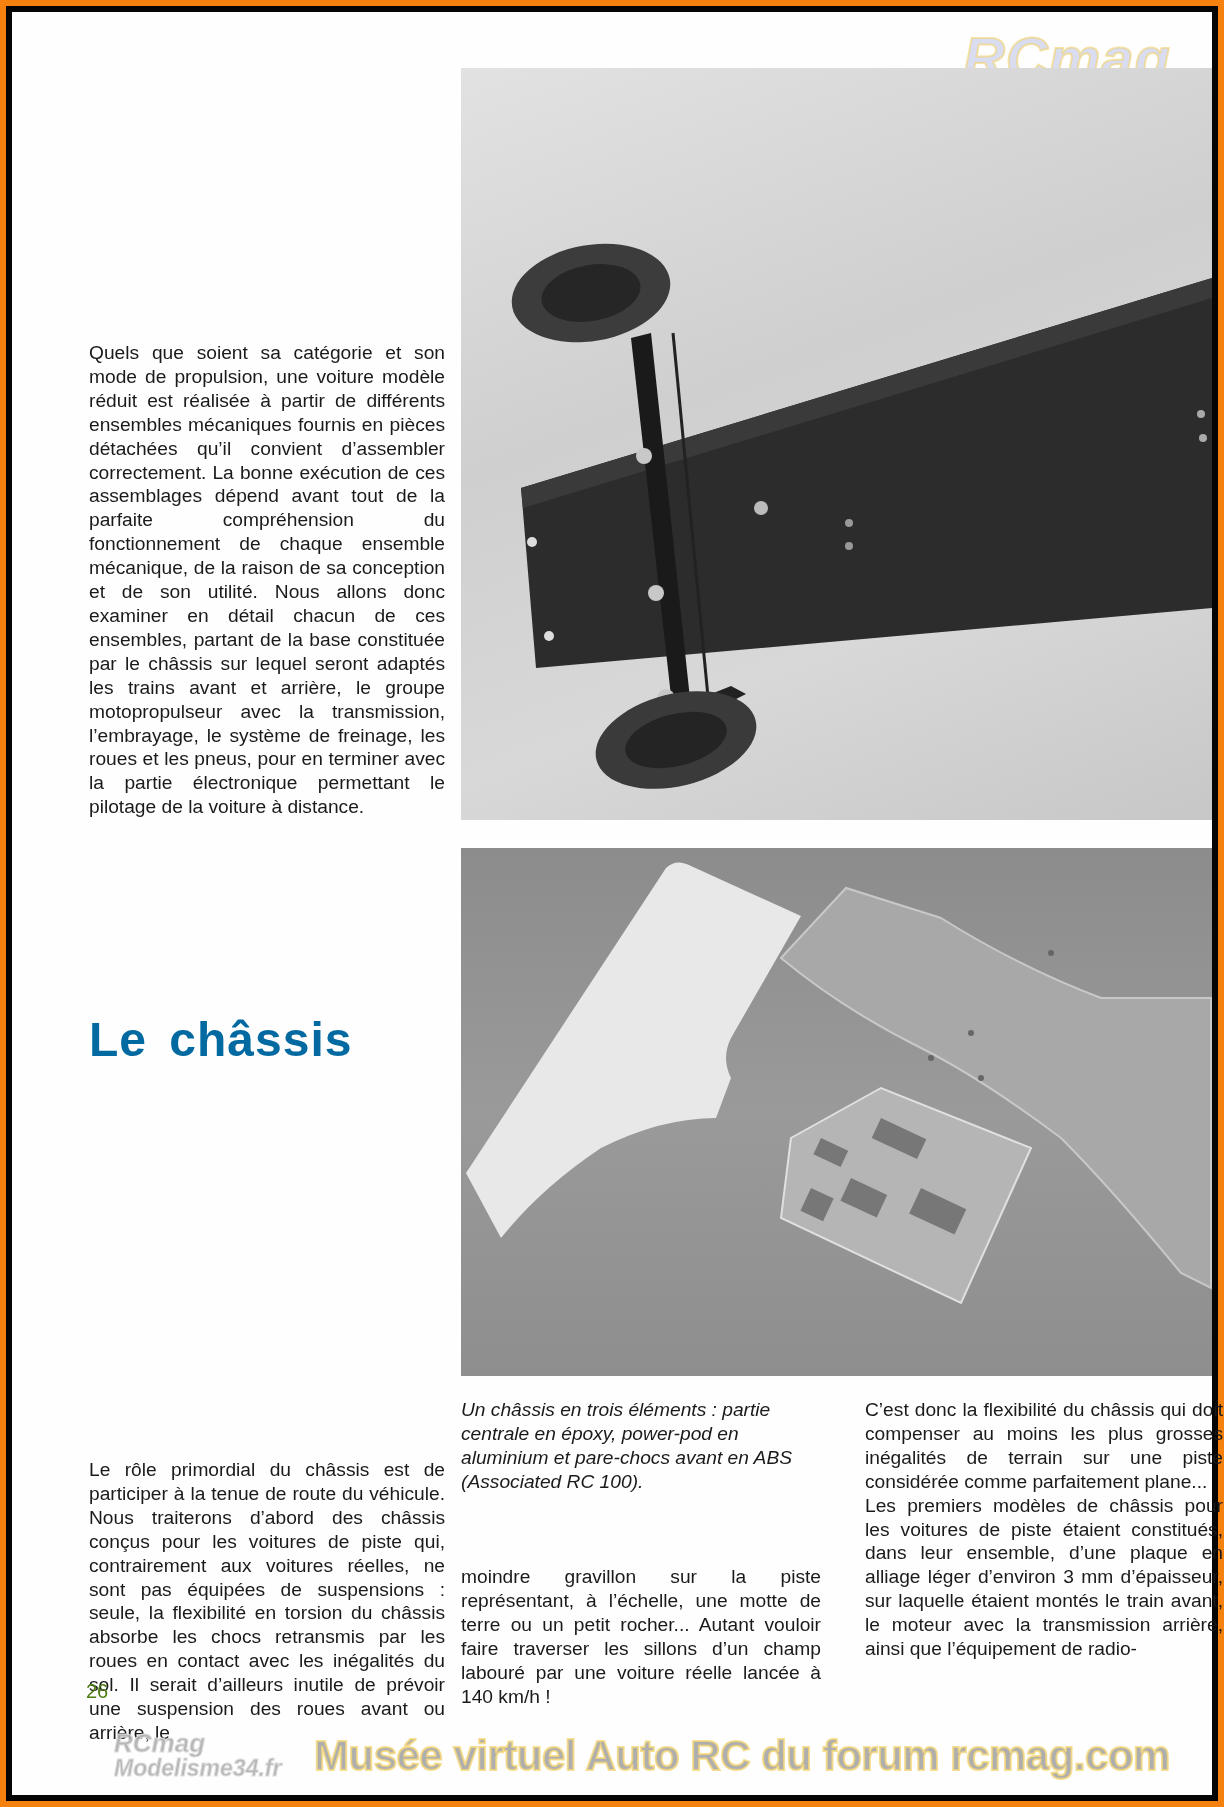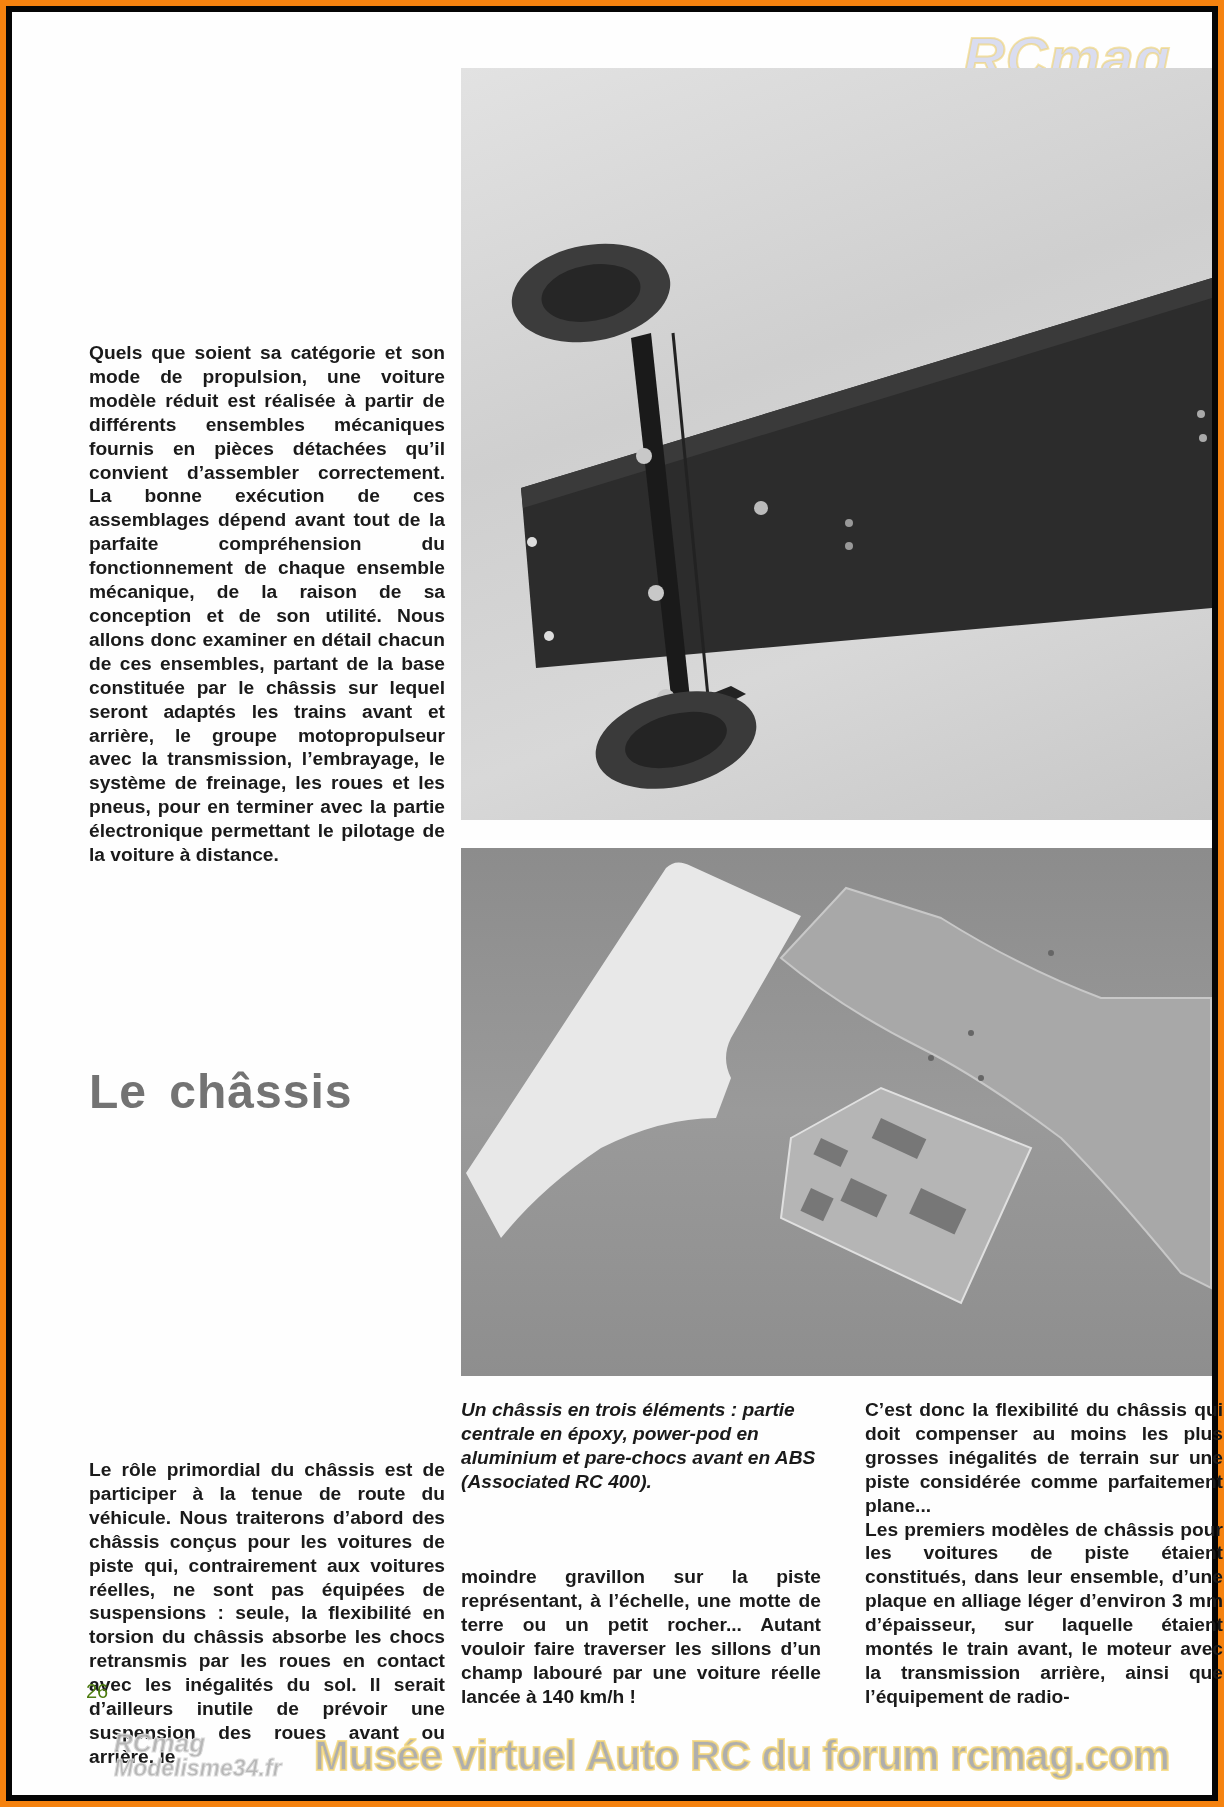--- a/index.html
+++ b/index.html
@@ -10,30 +10,30 @@
   }
   .page {
     position:absolute; left:12px; top:12px; width:1200px; height:1783px;
     background:#fefefe;
     padding-left:28px;
   }
   .txt {
     position:absolute; font-family:"Liberation Sans", sans-serif;
     font-size:19.2px; line-height:23.9px; color:#1a1a1a; text-align:justify;
   }
-  .txt p { text-align:justify; text-align-last:left;font-weight:bold; }
+  .txt p { text-align:justify; text-align-last:left; }
   .col-left { left:77px; width:356px; }
   .col-mid { left:449px; width:360px; }
   .col-right { left:853px; width:358px; }
   .caption { font-style:italic; text-align:left; }
   .caption p { text-align:left; }
   .heading {
-    position:absolute; left:77px; top:1052px;
+    position:absolute; left:77px; top:1000px;
     font-family:"Liberation Sans", sans-serif; font-weight:bold;
-    font-size:48px; letter-spacing:1px; color:#737373; word-spacing:8px;
+    font-size:48px; letter-spacing:1px; color:#0369a1; word-spacing:8px;
   }
   .photo { position:absolute; overflow:hidden; }
   .photo1 {
     left:449px; top:56px; width:751px; height:752px;
     background: linear-gradient(160deg,#e2e2e2 0%,#cfcfcf 40%,#d8d8d8 70%,#c7c7c7 100%);
   }
   .photo2 {
     left:449px; top:836px; width:751px; height:528px;
     background: linear-gradient(180deg,#8c8c8c 0%,#9a9a9a 50%,#8e8e8e 100%);
   }
@@ -119,21 +119,21 @@
       <rect x="460" y="340" width="50" height="28" fill="#777" transform="rotate(25 460 340)"></rect>
       <rect x="350" y="340" width="25" height="25" fill="#777" transform="rotate(25 350 340)"></rect>
       <circle cx="470" cy="210" r="3" fill="#666"></circle>
       <circle cx="510" cy="185" r="3" fill="#666"></circle>
       <circle cx="590" cy="105" r="3" fill="#666"></circle>
       <circle cx="520" cy="230" r="3" fill="#666"></circle>
     </svg>
   </div>
 
   <div class="txt col-mid caption" style="top:1386px;">
-    <p>Un châssis en trois éléments : partie centrale en époxy, power-pod en aluminium et pare-chocs avant en ABS (Associated RC 400).</p>
+    <p>Un châssis en trois éléments : partie centrale en époxy, power-pod en aluminium et pare-chocs avant en ABS (Associated RC 100).</p>
   </div>
 
   <div class="txt col-left" style="top:1446px;">
     <p>Le rôle primordial du châssis est de participer à la tenue de route du véhicule. Nous traiterons d’abord des châssis conçus pour les voitures de piste qui, contrairement aux voitures réelles, ne sont pas équipées de suspensions : seule, la flexibilité en torsion du châssis absorbe les chocs retransmis par les roues en contact avec les inégalités du sol. Il serait d’ailleurs inutile de prévoir une suspension des roues avant ou arrière, le</p>
   </div>
 
   <div class="txt col-mid" style="top:1553px;">
     <p>moindre gravillon sur la piste représentant, à l’échelle, une motte de terre ou un petit rocher... Autant vouloir faire traverser les sillons d’un champ labouré par une voiture réelle lancée à 140 km/h !</p>
   </div>
 

